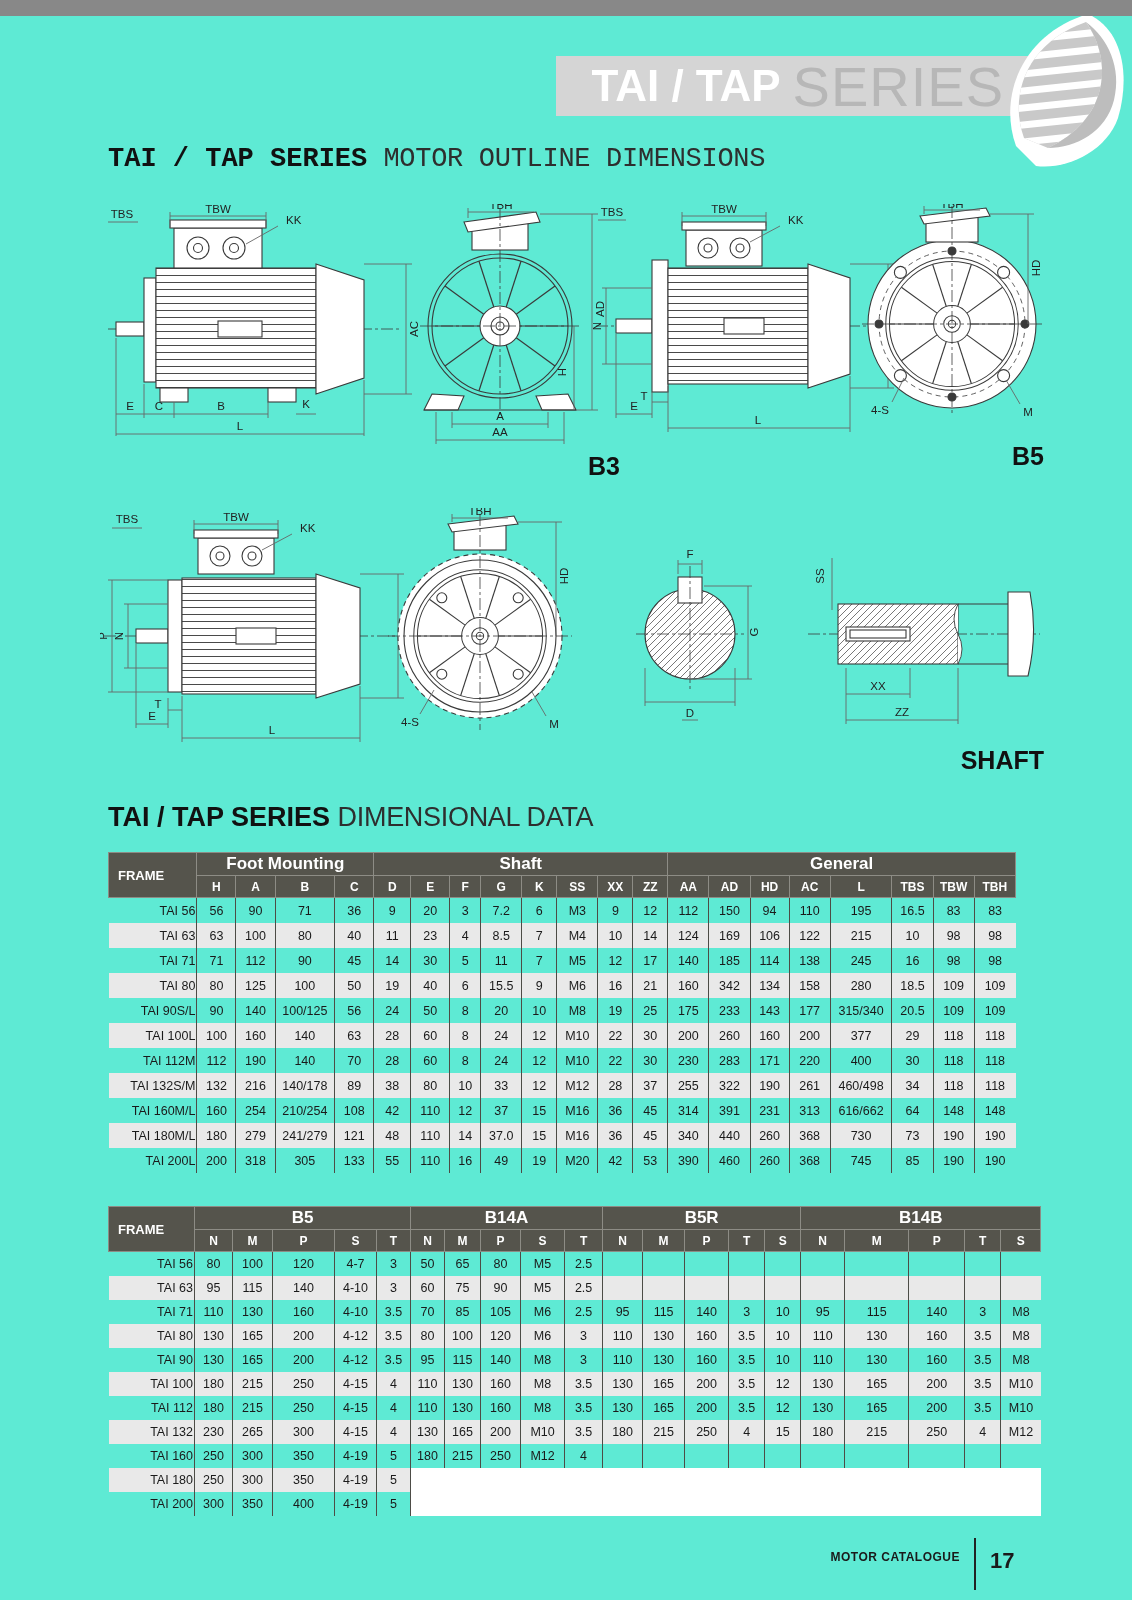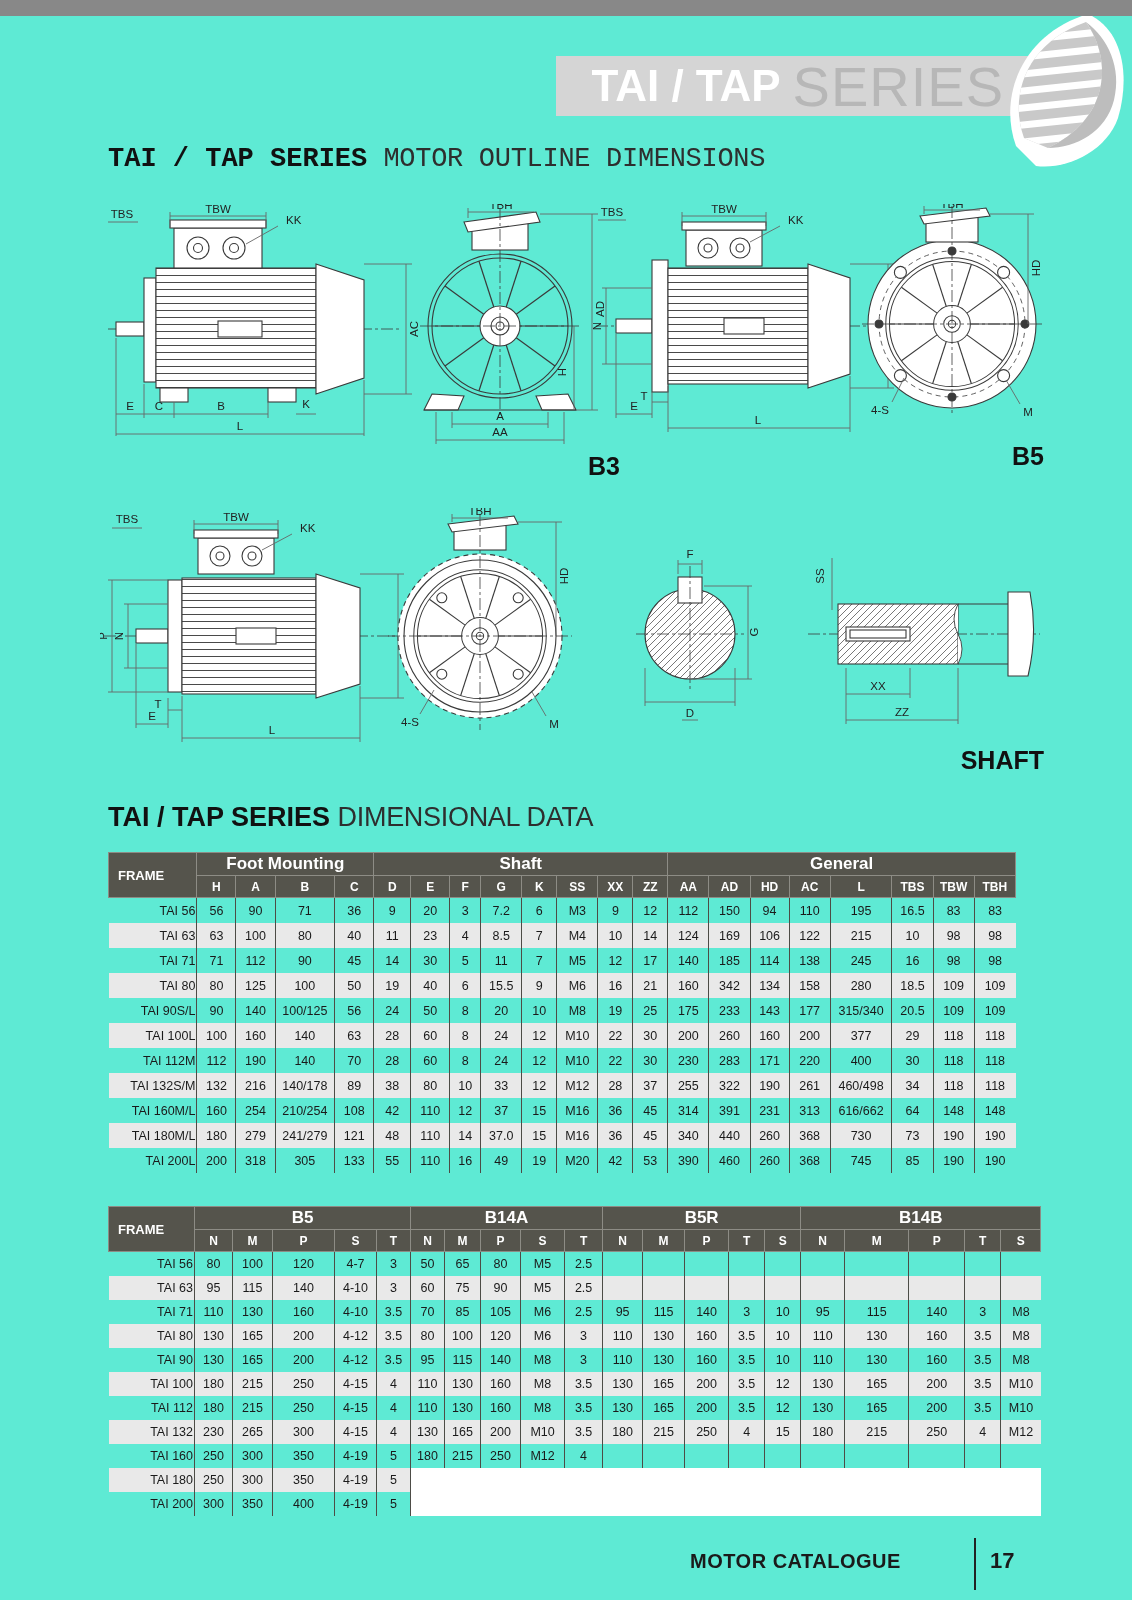--- a/index.html
+++ b/index.html
@@ -39,22 +39,22 @@
   th.frame-h{text-align:left;padding-left:9px;font-size:13px;}
   td{height:25px;text-align:center;border-left:1px solid #4d4c46;border-right:1px solid #4d4c46;
      border-top:none;border-bottom:none;padding:0 1px;white-space:nowrap;}
   #tbl2 td{height:24px;}
   td.frame{text-align:right;padding-left:9px;border-left:none;}
   tr td:last-child{border-right:none;}
   tr.stripe td{background:#e9e9e9;}
   td.absent{background:#fff !important;border:none !important;}
 
   
-  .footer-label{position:absolute;left:690px;top:1534px;width:270px;text-align:left;
-                font-size:20px;font-weight:bold;letter-spacing:0.5px;color:#1a1a1a;}
+  .footer-label{position:absolute;left:690px;top:1534px;width:270px;text-align:right;
+                font-size:12px;font-weight:bold;letter-spacing:0.5px;color:#1a1a1a;}
   .footer-bar{position:absolute;left:974px;top:1522px;width:2px;height:52px;background:#222;}
   .footer-page{position:absolute;left:990px;top:1532px;font-size:22px;font-weight:bold;color:#1a1a1a;}
 </style>
 </head>
 <body>
 
 <div class="page">
 
   <div class="banner">
     <span class="b-bold">TAI / TAP</span>

